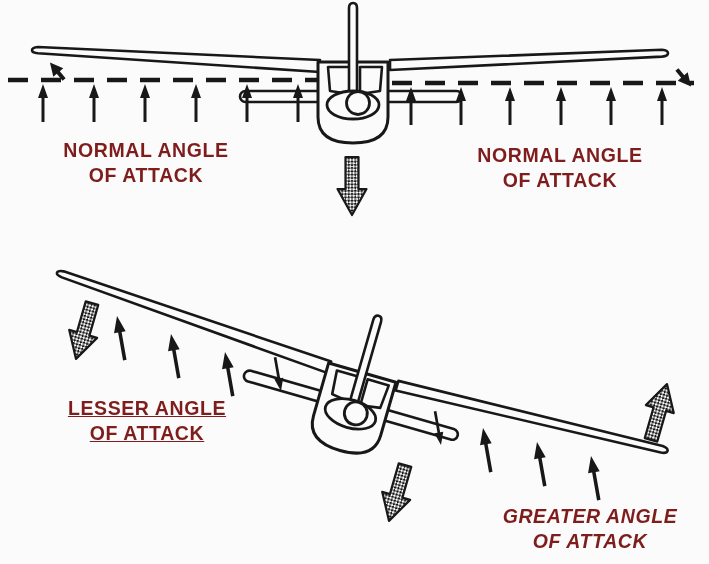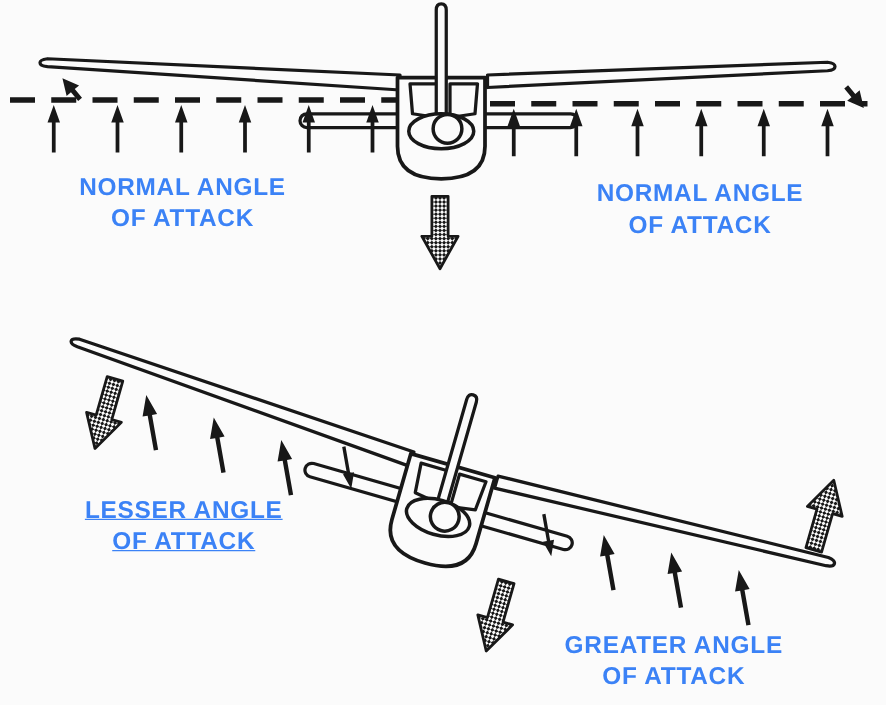--- a/index.html
+++ b/index.html
@@ -1,21 +1,21 @@
 <!DOCTYPE html>
 <html><head>
 <meta charset="utf-8">
 <style>
   html,body{margin:0;padding:0;background:#fbfbfb;}
   .stage{position:relative;width:709px;height:564px;background:#fbfbfb;overflow:hidden;
          font-family:"Liberation Sans", sans-serif;}
   .stage svg{position:absolute;left:0;top:0;}
   .label{position:absolute;width:220px;text-align:center;
          font-weight:700;font-size:19.5px;line-height:24.5px;letter-spacing:.6px;
-         color:#3b82f6;white-space:nowrap;}
+         color:#7f1d1d;white-space:nowrap;}
 </style>
 </head>
 <body>
 
 <div class="stage">
 
   <svg width="709" height="564" viewBox="0 0 709 564">
     <defs>
       <pattern id="hatch" width="4.6" height="4.6" patternUnits="userSpaceOnUse" patternTransform="rotate(45)">
         <rect width="4.6" height="4.6" fill="#fbfbfb"></rect>
@@ -101,18 +101,18 @@
   <div class="label" style="left:450px;top:143px;">
     <div>NORMAL ANGLE</div>
     <div>OF ATTACK</div>
   </div>
 
   <div class="label" style="left:37px;top:396px;text-decoration:underline;">
     <div>LESSER ANGLE</div>
     <div>OF ATTACK</div>
   </div>
 
-  <div class="label" style="left:429px;top:504px;">
+  <div class="label" style="left:480px;top:504px;font-style:italic;">
     <div>GREATER ANGLE</div>
     <div>OF ATTACK</div>
   </div>
 
 </div>
 
 </body></html>

